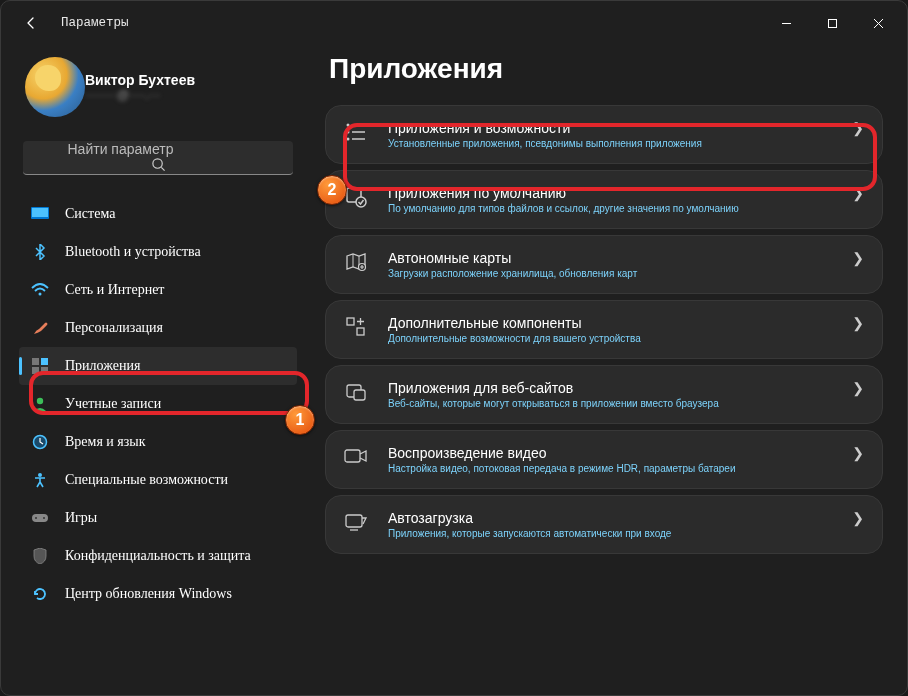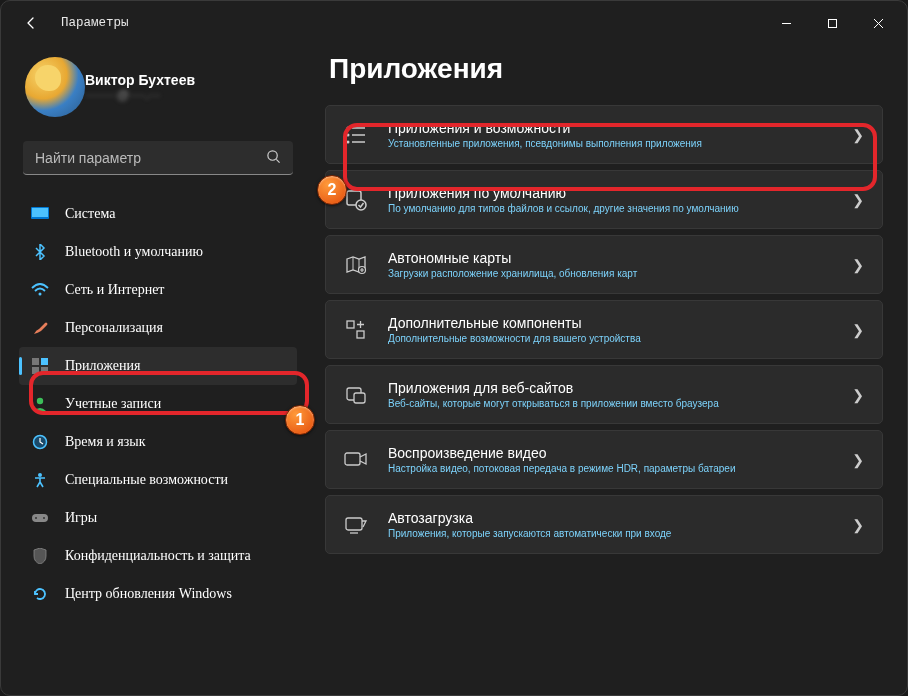--- a/index.html
+++ b/index.html
@@ -80,20 +80,21 @@
   .profile-name { font-size:14px; font-weight:600; }
   .profile-sub { font-size:12px; color:#888; filter:blur(2px); }
   .search {
     margin: 10px 8px 20px 8px;
     height: 34px;
     background:#2d2d2d;
     border-radius:4px;
     border-bottom:1px solid #888;
     display:flex; align-items:center;
     padding:0 12px;
+    flex-direction:column;
   }
   .search input {
     flex:1; background:transparent; border:none; outline:none;
     color:#ccc; font-size:14px;
   }
   .search input::placeholder{ color:#bbb; }
   .search-icon { color:#ccc; font-size:14px; }
   .nav-list { list-style:none; padding:0 4px;}
   .nav-item {
     display:flex; align-items:center;
@@ -127,23 +128,23 @@
     overflow-y:auto;
   }
   .page-title {
     font-size:28px;
     font-weight:600;
     margin: 2px 0 20px 4px;
   }
   .card {
     background:#2b2b2b;
     border:1px solid #383838;
-    border-radius:5px;
+    border-radius:16px;
     display:flex;
-    align-items:center;
+    align-items:flex-start;
     padding:14px 18px;
     margin-bottom:6px;
     gap:20px;
     cursor:pointer;
   }
   .card-icon {
     width:24px; height:24px;
     display:flex; align-items:center; justify-content:center;
     flex-shrink:0;
     color:#ddd;
@@ -234,21 +235,21 @@
               </svg>
             </span>
           <span>Система</span>
         </li>
         <li class="nav-item">
           <span class="nav-icon">
               <svg width="14" height="16" viewBox="0 0 14 16">
                 <path d="M7 0 L11 4 L7 8 L11 12 L7 16 V0 M3 4 L7 8 M3 12 L7 8" stroke="#4cc2ff" stroke-width="1.5" fill="none"></path>
               </svg>
             </span>
-          <span>Bluetooth и умолчанию</span>
+          <span>Bluetooth и устройства</span>
         </li>
         <li class="nav-item">
           <span class="nav-icon">
               <svg width="18" height="14" viewBox="0 0 18 14">
                 <path d="M1 5 Q9 -3 17 5" stroke="#4cc2ff" stroke-width="1.8" fill="none"></path>
                 <path d="M4 8 Q9 3 14 8" stroke="#4cc2ff" stroke-width="1.8" fill="none"></path>
                 <circle cx="9" cy="11" r="1.5" fill="#4cc2ff"></circle>
               </svg>
             </span>
           <span>Сеть и Интернет</span>

